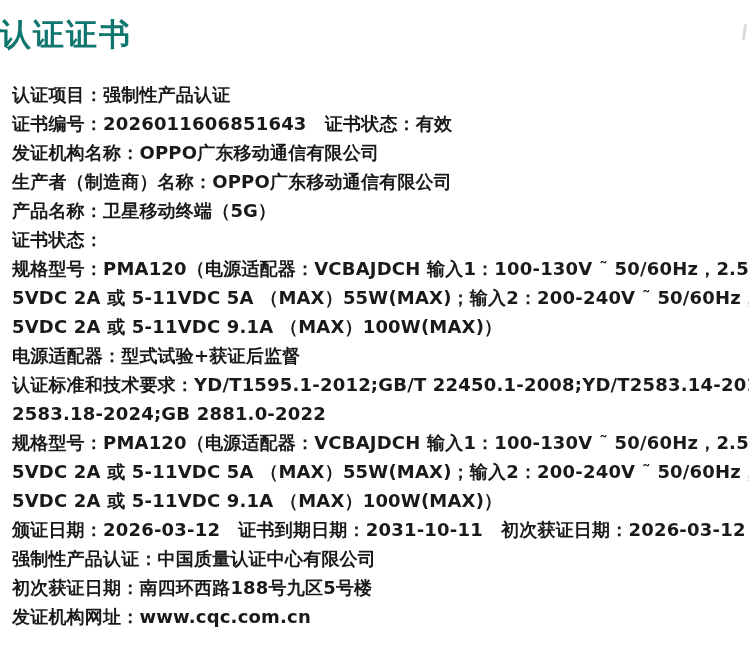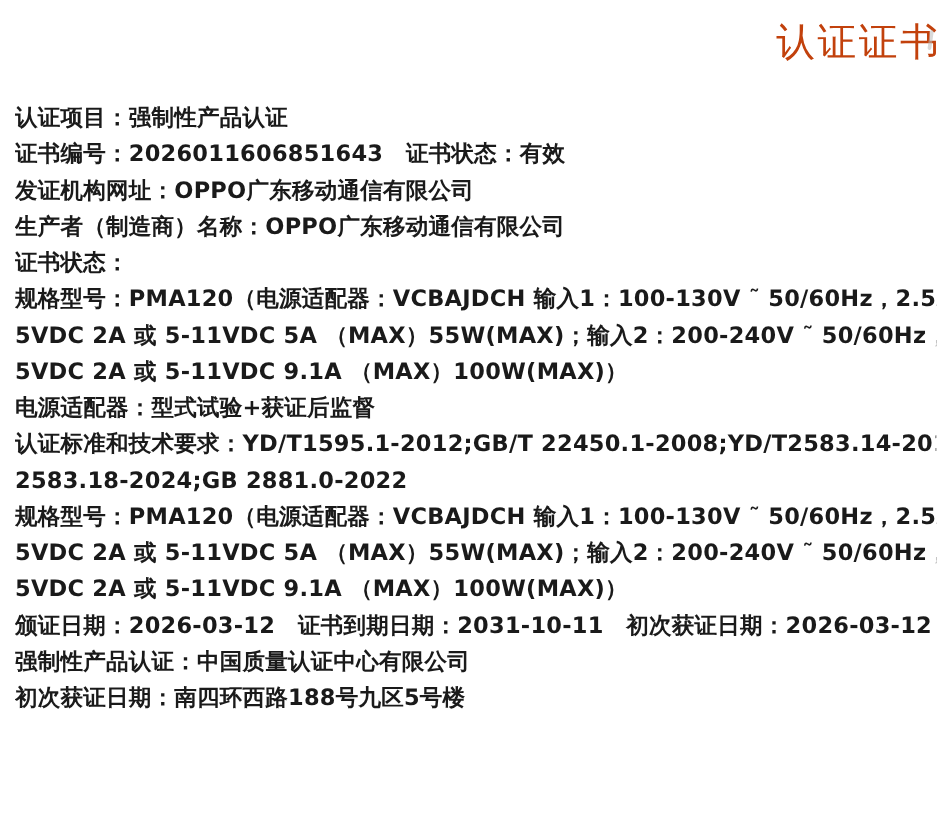--- a/index.html
+++ b/index.html
@@ -12,26 +12,26 @@
     width: 753px;
     height: 660px;
     background: #ffffff;
     color: #1a1a1a;
     font-family: "DejaVu Sans", "Liberation Sans", sans-serif;
     font-weight: 700;
     overflow: hidden;
   }
   .title {
     margin: 14px 0 0 0;
-    text-align: right;
+    text-align: left;
     font-size: 31px;
     line-height: 40px;
     letter-spacing: 2px;
-    font-weight: 400;
-    color: #c2410c;
+    font-weight: 700;
+    color: #0f766e;
   }
   .body {
     margin-top: 26px;
     padding-left: 12px;
     padding-right: 4px;
   }
   .line {
     font-size: 18px;
     line-height: 29px;
     white-space: pre;
@@ -51,30 +51,32 @@
   }
 </style>
 </head>
 <body>
 
 <div class="page">
   <h1 class="title">认证证书</h1>
   <div class="body">
       <div class="line">认证项目：强制性产品认证</div>
       <div class="line">证书编号：2026011606851643　证书状态：有效</div>
-      <div class="line">发证机构网址：OPPO广东移动通信有限公司</div>
+      <div class="line">发证机构名称：OPPO广东移动通信有限公司</div>
       <div class="line">生产者（制造商）名称：OPPO广东移动通信有限公司</div>
+      <div class="line">产品名称：卫星移动终端（5G）</div>
       <div class="line">证书状态：</div>
       <div class="line">规格型号：PMA120（电源适配器：VCBAJDCH 输入1：100-130V ˜ 50/60Hz，2.5A，输出1：</div>
       <div class="line">5VDC 2A 或 5-11VDC 5A （MAX）55W(MAX)；输入2：200-240V ˜ 50/60Hz，2.5A，输出2：</div>
       <div class="line">5VDC 2A 或 5-11VDC 9.1A （MAX）100W(MAX)）</div>
       <div class="line">电源适配器：型式试验+获证后监督</div>
       <div class="line">认证标准和技术要求：YD/T1595.1-2012;GB/T 22450.1-2008;YD/T2583.14-2013;YD/T</div>
       <div class="line">2583.18-2024;GB 2881.0-2022</div>
       <div class="line">规格型号：PMA120（电源适配器：VCBAJDCH 输入1：100-130V ˜ 50/60Hz，2.5A，输出1：</div>
       <div class="line">5VDC 2A 或 5-11VDC 5A （MAX）55W(MAX)；输入2：200-240V ˜ 50/60Hz，2.5A，输出2：</div>
       <div class="line">5VDC 2A 或 5-11VDC 9.1A （MAX）100W(MAX)）</div>
       <div class="line">颁证日期：2026-03-12　证书到期日期：2031-10-11　初次获证日期：2026-03-12</div>
       <div class="line">强制性产品认证：中国质量认证中心有限公司</div>
       <div class="line">初次获证日期：南四环西路188号九区5号楼</div>
+      <div class="line">发证机构网址：www.cqc.com.cn</div>
     </div>
   <div class="scan-artifact"></div>
 </div>
 
 </body></html>

